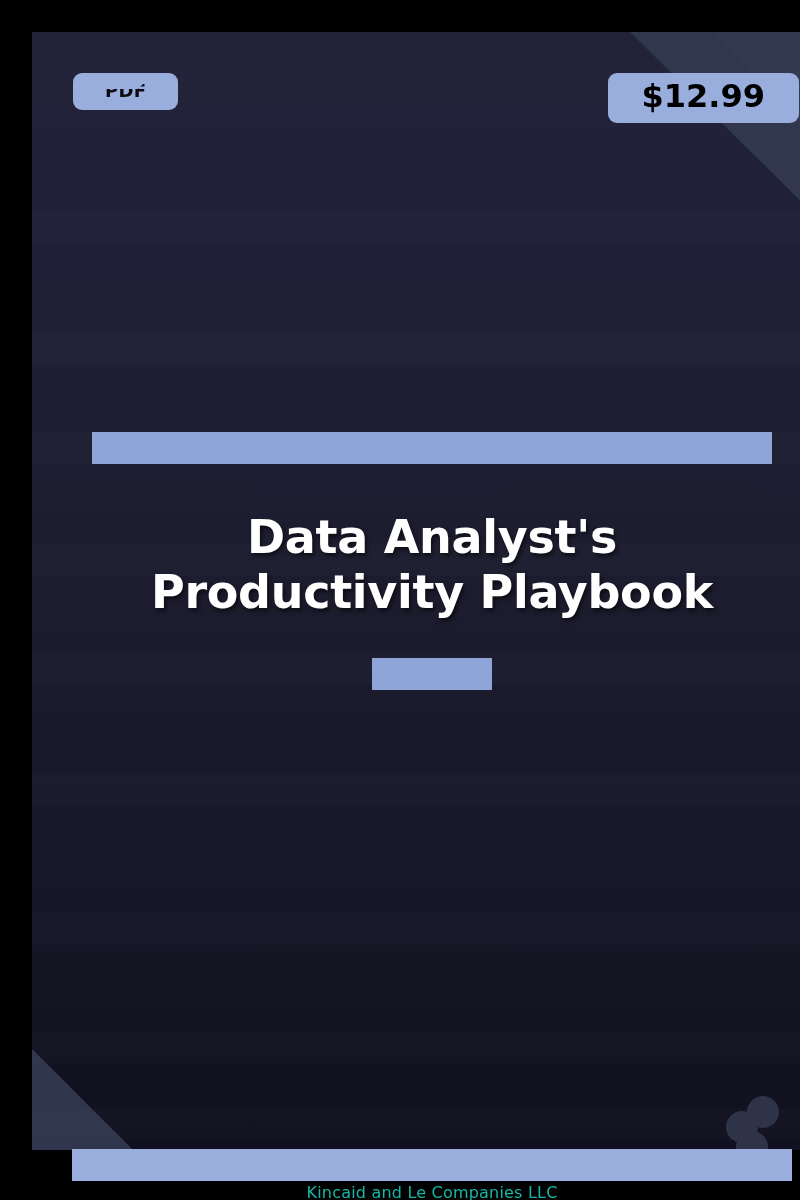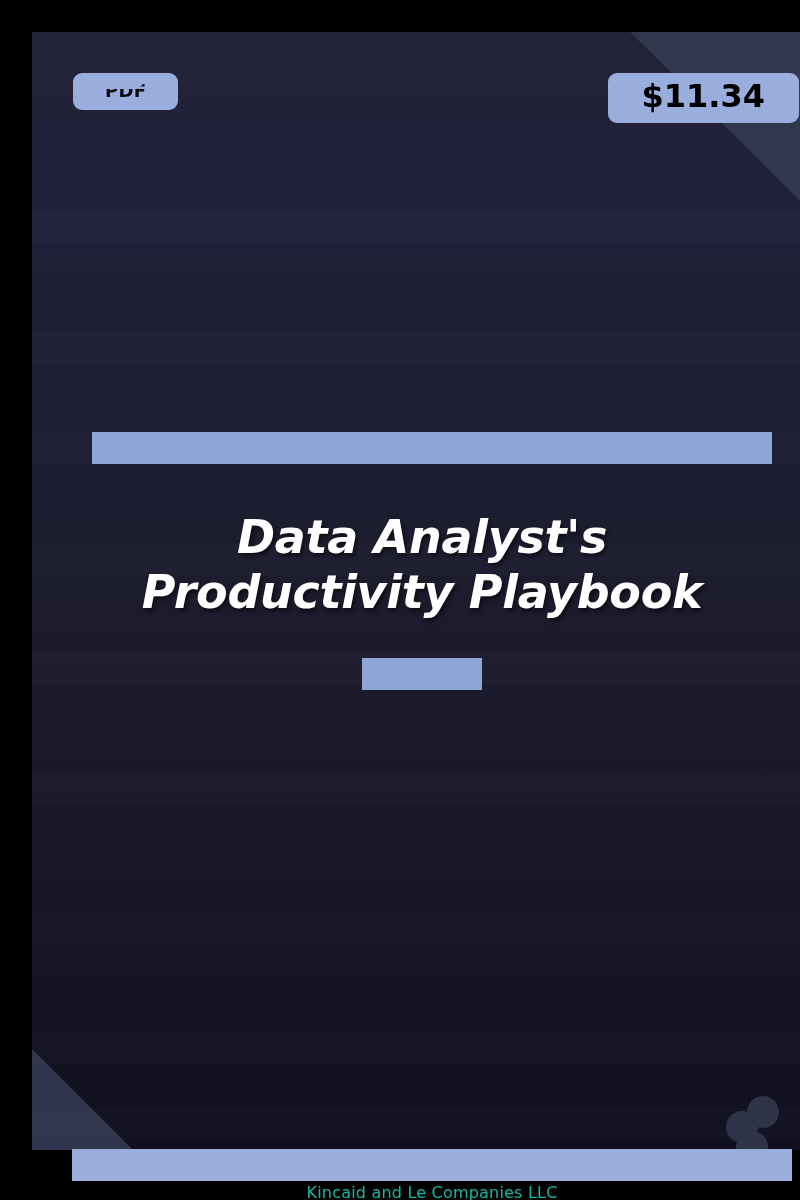--- a/index.html
+++ b/index.html
@@ -121,24 +121,23 @@
   
   .title-rule {
     position:absolute;
     left:60px; top:400px;
     width:680px; height:2px;
     background:#8fa5d8;
   }
 
   .title-wrap {
     position:absolute;
-    left:50px; top:462px;
+    left:60px; top:462px;
     width:680px;
     text-align:center;
-    font-style:italic;
   }
 
   .cover-title {
     font-size:46px;
     font-weight:bold;
     line-height:1.20;
     color:#ffffff;
     letter-spacing:-0.3px;
     text-shadow:2px 3px 4px rgba(0,0,0,0.55);
     padding:0 8px;
@@ -214,21 +213,21 @@
       <div class="corner-tr-inner"></div>
     </div>
     <div class="corner-bl"></div>
 
     <div class="format-badge">
       <span>PDF</span>
       <span class="tail"></span>
     </div>
 
     <div class="price-badge">
-      <span>$11.34</span>
+      <span>$12.99</span>
     </div>
 
     <div class="title-rule"></div>
 
     <div class="title-wrap">
       <h1 class="cover-title">Data Analyst's Productivity Playbook</h1>
       <div class="subtitle-rule"></div>
     </div>
 
     <div class="dots">

